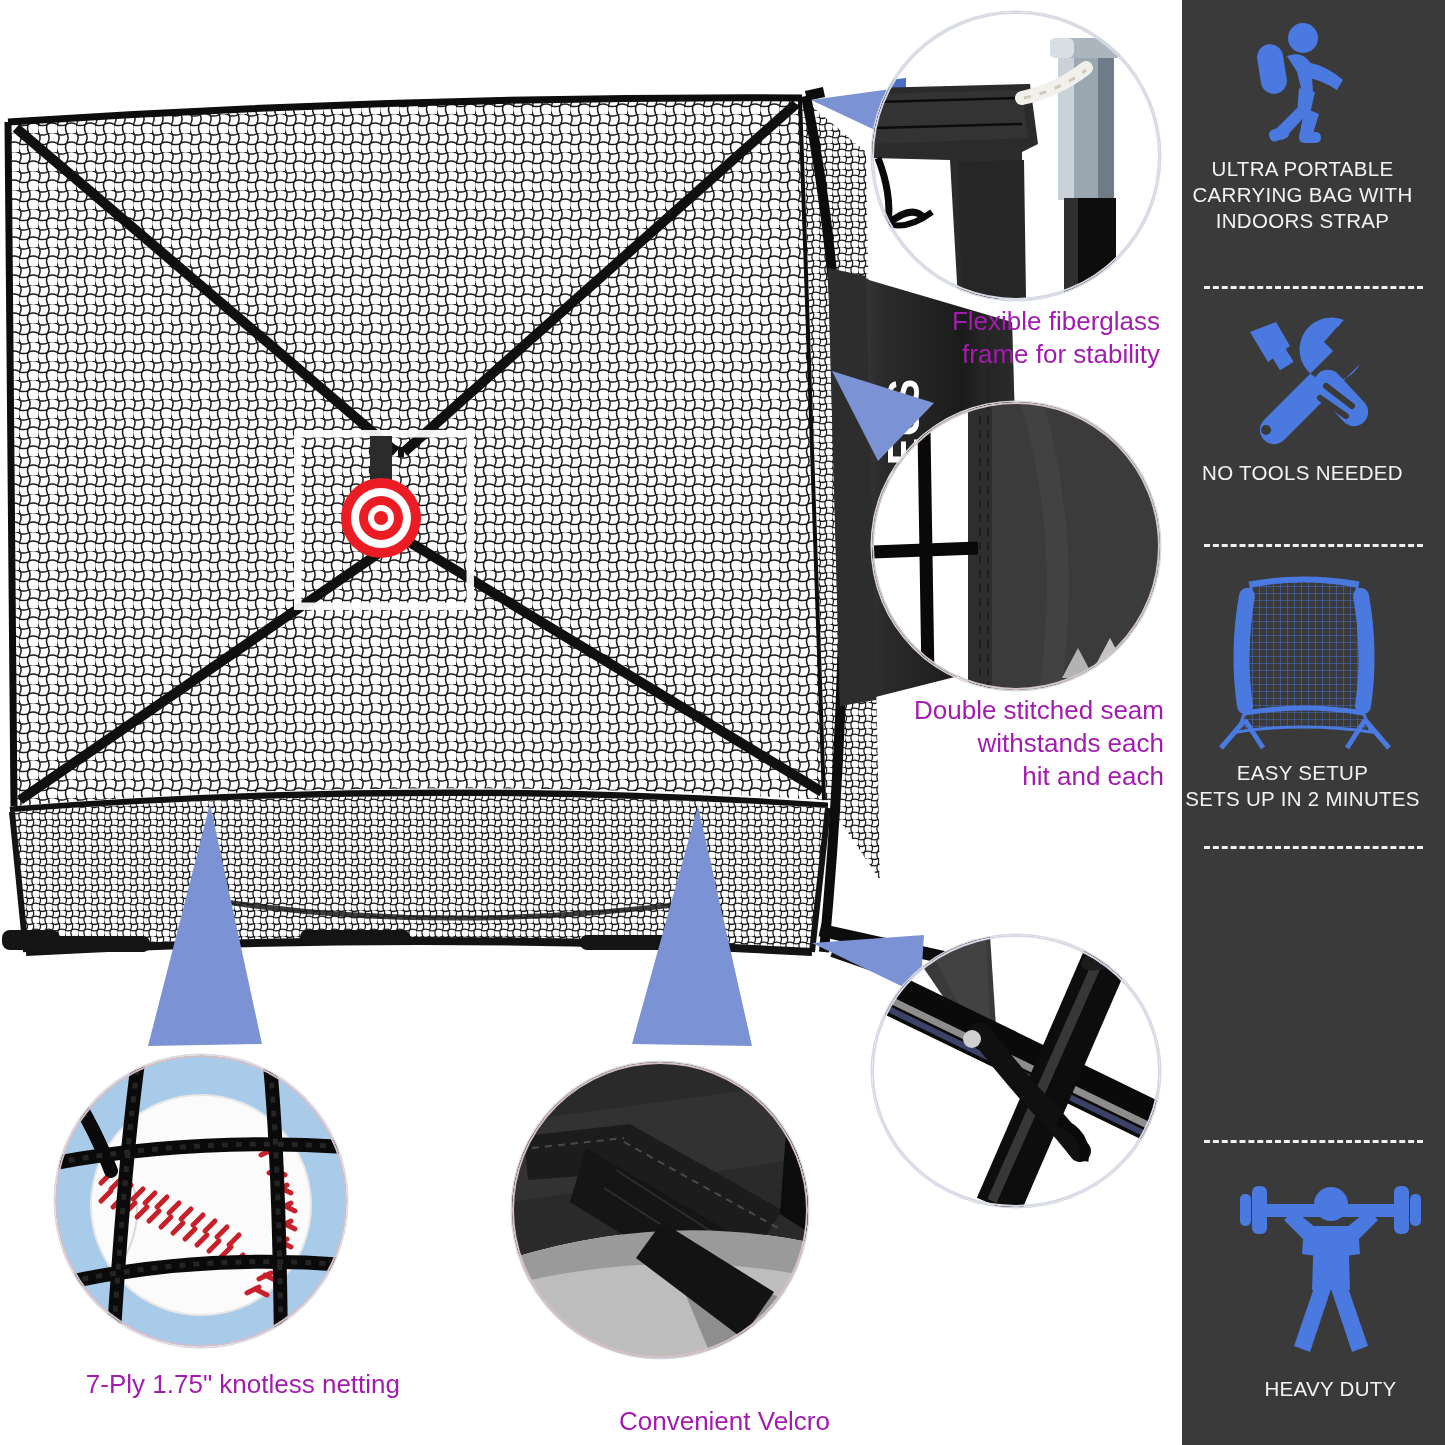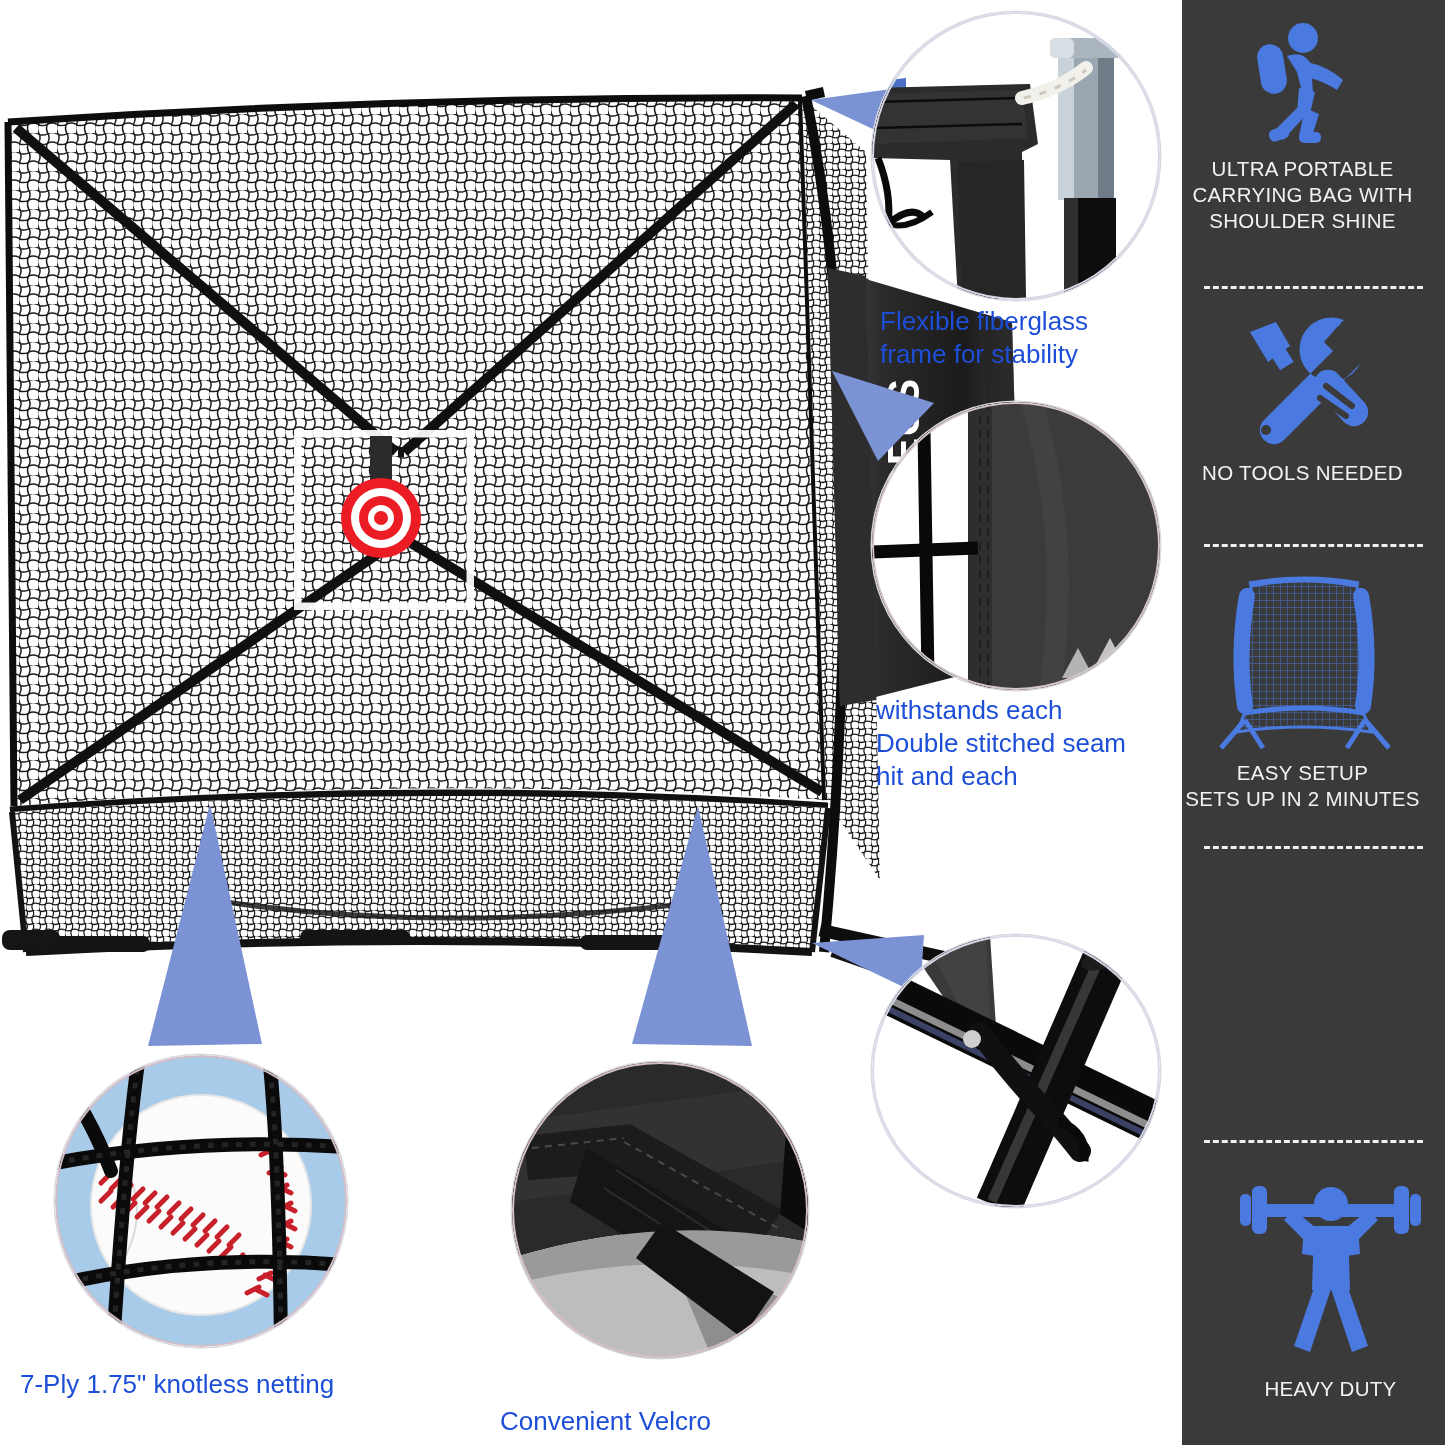--- a/index.html
+++ b/index.html
@@ -12,21 +12,21 @@
   .side-icon{display:flex;align-items:center;justify-content:center;}
   .side-label{color:#f2f2f2;text-align:center;font-size:20.5px;line-height:26px;letter-spacing:.3px;font-weight:400;margin-top:8px;}
   .side-divider{position:absolute;left:22px;width:219px;height:0;border-top:3px dashed #ffffff;opacity:.92;}
 
   
   #net-wrap{position:absolute;left:0;top:0;width:1182px;height:1445px;}
   #net-svg{position:absolute;left:0;top:0;}
 
   
   .callout{position:absolute;border-radius:50%;overflow:hidden;box-shadow:0 0 0 1.5px #d8d8e2;}
-  .callout-label{position:absolute;text-align:left;color:#1d4ed8;font-size:26px;line-height:33px;font-family:"Liberation Sans",sans-serif;}
+  .callout-label{position:absolute;text-align:right;color:#a21caf;font-size:26px;line-height:33px;font-family:"Liberation Sans",sans-serif;}
 
   
   .ptr{position:absolute;}
 
   
   #brand-text{position:absolute;color:#fff;font-weight:700;letter-spacing:1px;font-size:41px;font-family:"Liberation Sans",sans-serif;
      transform:rotate(-90deg) scaleY(1.06);transform-origin:left top;white-space:nowrap;text-shadow:0 0 2px rgba(0,0,0,.4);}
 </style>
 </head>
 <body>
@@ -200,22 +200,22 @@
         <path d="M52 28 L56 276"></path>
         <path d="M0 150 L106 146"></path>
       </g>
 
       <polygon points="206,246 222,276 190,276" fill="#c9c9c9" opacity=".85"></polygon>
       <polygon points="238,236 254,266 222,266" fill="#dcdcdc" opacity=".85"></polygon>
       <circle cx="144" cy="144" r="143" fill="none" stroke="#d5c6c9" stroke-width="2"></circle>
     </svg>
   </div>
   <div class="callout-label" style="left:876px;top:694px;width:288px;">
+    <div>Double stitched seam</div>
     <div>withstands  each</div>
-    <div>Double stitched seam</div>
     <div>hit and each</div>
   </div>
 
   <div class="callout" style="left:872px;top:935px;width:288px;height:272px;">
     <svg width="288" height="272" viewBox="0 0 288 272">
       <ellipse cx="144" cy="136" rx="143" ry="135" fill="#ffffff"></ellipse>
 
       <polygon points="0,0 70,0 0,56" fill="#4a6fc4"></polygon>
 
       <path d="M48 0 L118 0 L124 92 L96 98 L40 16 Z" fill="#3a3a3a"></path>
@@ -355,21 +355,21 @@
             <path d="M58 86 L72 92 L64 118 L52 114 Z"></path>
             <path d="M50 86 L60 92 L36 118 L26 110 Z"></path>
             <rect x="22" y="106" width="20" height="12" rx="5" transform="rotate(-18 32 112)"></rect>
             <rect x="52" y="110" width="22" height="11" rx="5"></rect>
           </g>
         </svg>
       </div>
       <div class="side-label">
         <div>ULTRA PORTABLE</div>
         <div>CARRYING BAG WITH</div>
-        <div>SHOULDER SHINE</div>
+        <div>INDOORS STRAP</div>
       </div>
     </div>
     <div class="side-divider" style="top:286px;"></div>
 
     <div class="side-sec" style="top:316px;justify-content:flex-end;">
       <div class="side-icon">
         <svg width="142" height="136" viewBox="0 0 142 136">
           <g fill="#4a79e0">
 
             <path d="M112 4 a32 32 0 1 0 16 44 L52 124 a14 14 0 0 1 -20 -20 L108 28 a18 18 0 0 1 4 -24 Z"></path>

